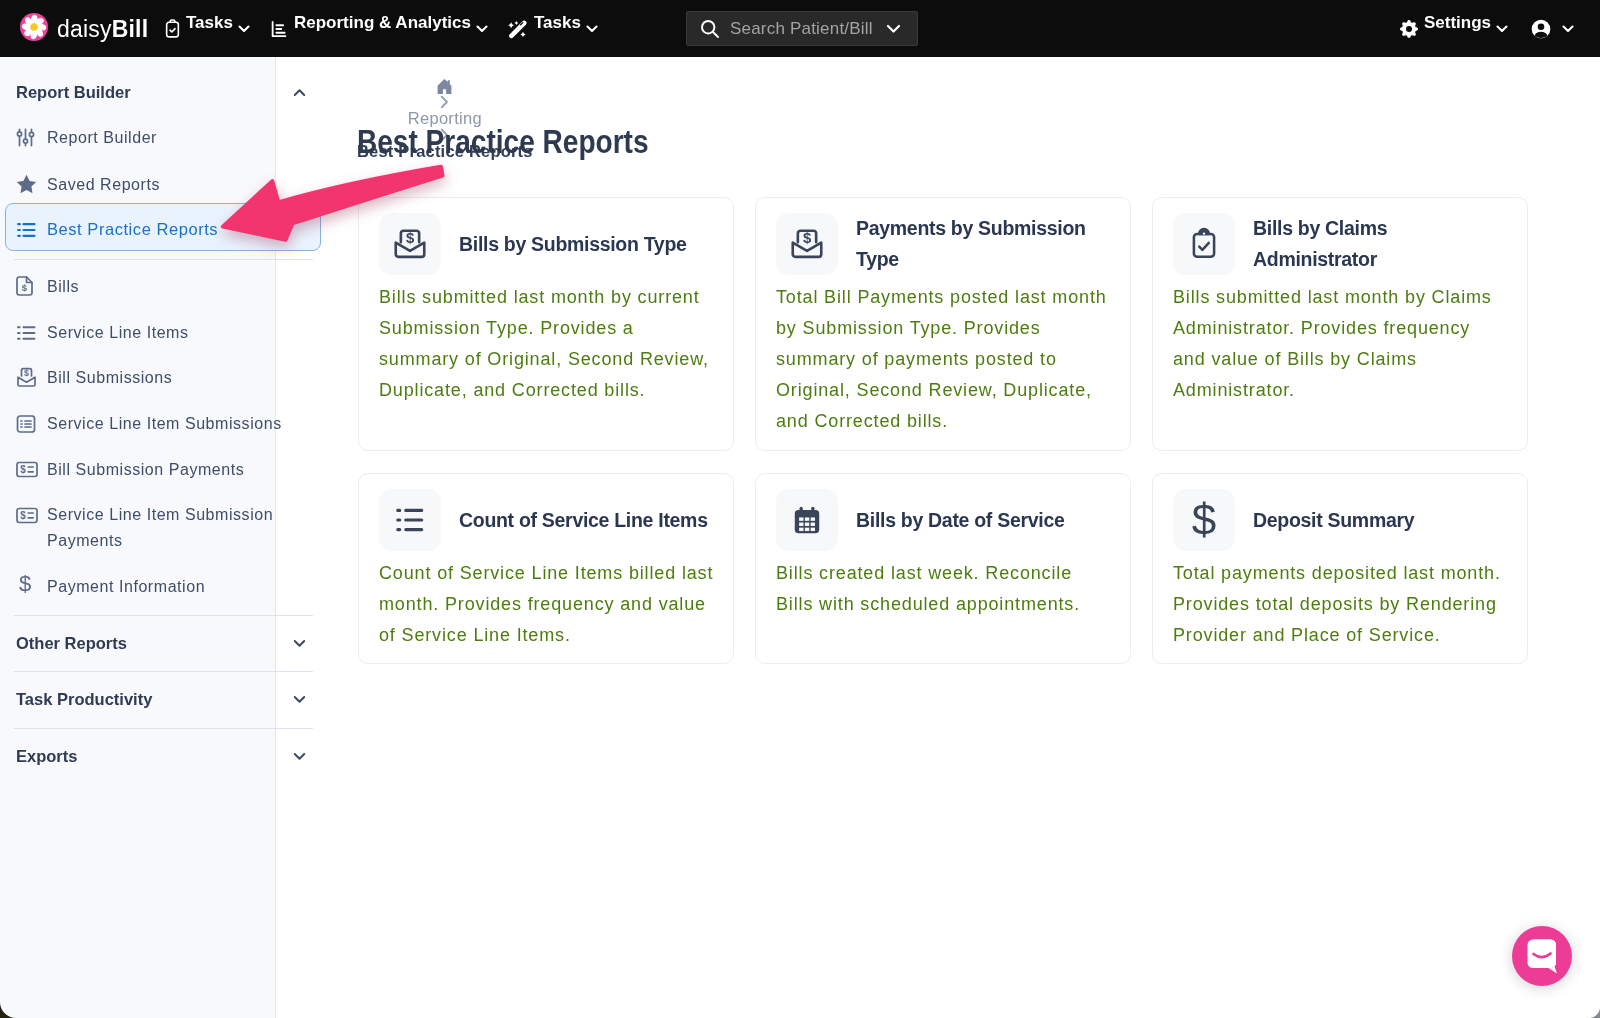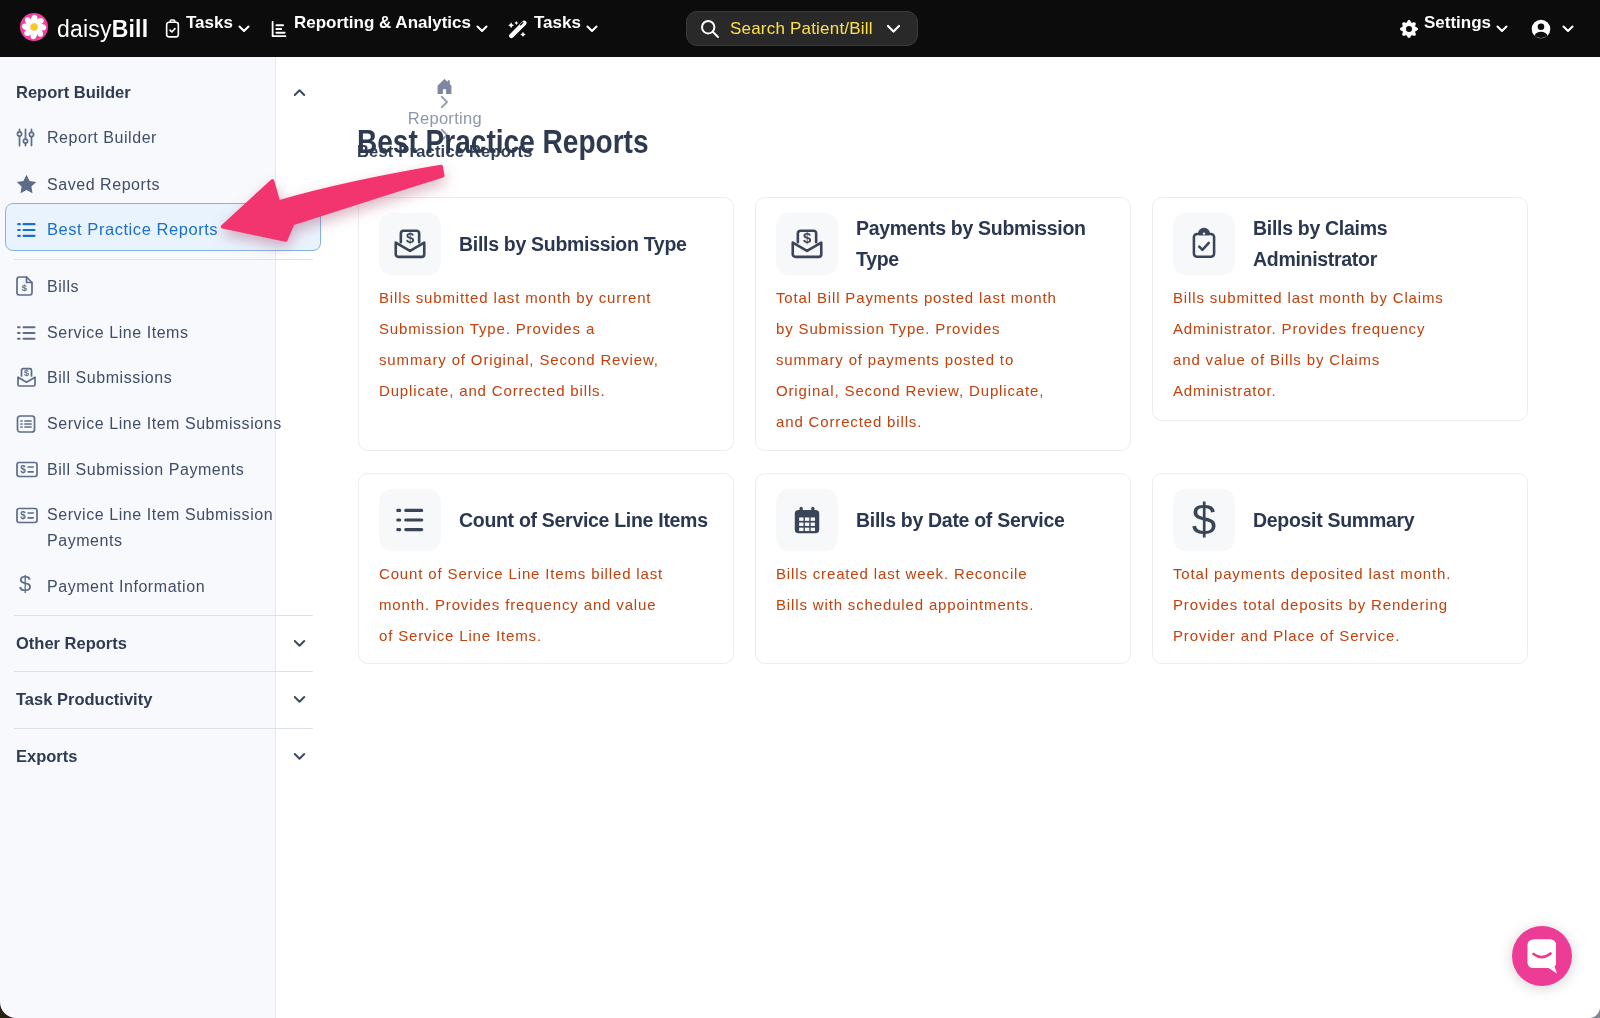--- a/index.html
+++ b/index.html
@@ -8,21 +8,21 @@
 
 
 .topbar { position:absolute; left:0; top:0; width:1600px; height:57px; background:#0c0c0d; }
 .logo-flower { position:absolute; left:20px; top:13px; }
 .logo-text { position:absolute; left:57px; top:16px; font-size:23px; color:#fff; letter-spacing:0.2px; }
 .logo-text b { font-weight:700; }
 .navitem { position:absolute; top:0; height:57px; display:flex; align-items:center; color:#fff; font-size:17px; font-weight:700; }
 .navitem svg { display:block; }
 .nav-label { margin:0 5px 12px 6px; }
 .chev { display:block; }
-.searchbox { position:absolute; left:686px; top:11px; width:232px; height:35px; background:#29292a; border:1px solid #3a3a3d; border-radius:11px; display:flex; align-items:center; color:#fde047;text-align:right; }
+.searchbox { position:absolute; left:686px; top:11px; width:232px; height:35px; background:#29292a; border:1px solid #3a3a3d; border-radius:2px; display:flex; align-items:center; color:#a3a3a3;text-align:right; }
 .searchbox .stext { font-size:17px; font-weight:400; margin:0 0 0 10px; letter-spacing:0.2px; }
 .searchbox .schev { margin-left:13px; }
 
 
 .sidebar { position:absolute; left:0; top:57px; width:276px; height:961px; background:#f8f9fc; border-right:1px solid #e4e8ef; }
 .sb-header { position:absolute; left:16px; font-size:16.5px; font-weight:700; color:#2f3b53; line-height:19px; }
 .sb-chev { position:absolute; left:293px; }
 .sb-item { position:absolute; left:47px; font-size:16px; color:#3f4d68; line-height:19px; letter-spacing:0.55px; white-space:nowrap; }
 .sb-icon { position:absolute; left:16px; color:#5d6c89; }
 .sb-sep { position:absolute; left:14px; width:299px; height:1px; background:#dce1ea; }
@@ -31,21 +31,21 @@
 
 .crumb { position:absolute; display:flex; align-items:center;flex-direction:column; }
 .crumb .c-sep { color:#9aa3b5; margin:0 11px; }
 .crumb .c-grey { color:#8d97ab; font-size:16.5px; letter-spacing:0.3px; }
 .crumb .c-cur { color:#323e55; font-size:16.5px; font-weight:700; letter-spacing:0.2px; }
 .h1 { position:absolute; left:357px; top:122px; font-size:34px; font-weight:700; color:#2e3a50; transform:scaleX(0.825); transform-origin:left center; white-space:nowrap; }
 
 .card { position:absolute; background:#fff; border:1px solid #ececf1; border-radius:10px; }
 .card .isq { position:absolute; left:20px; top:15px; width:62px; height:62px; background:#f7f8fa; border-radius:13px; display:flex; align-items:center; justify-content:center; color:#3a4559; }
 .card .ctitle { position:absolute; left:100px; top:15px; height:62px; right:16px; display:flex; align-items:center; font-size:19.5px; font-weight:700; color:#2b3750; line-height:31px; letter-spacing:-0.3px; }
-.card .cdesc { position:absolute; left:20px; top:84px; right:-40px; font-size:15px; letter-spacing:0.85px; color:#c2410c; line-height:31px; }
+.card .cdesc { position:absolute; left:20px; top:84px; right:-40px; font-size:18px; letter-spacing:0.85px; color:#4d7c0f; line-height:31px; }
 
 
 .chatbtn { position:absolute; left:1512px; top:926px; width:60px; height:60px; border-radius:50%; background:#ed3c96; box-shadow:0 2px 14px rgba(0,0,0,0.18); }
 </style>
 </head>
 <body>
 <div class="page">
 
 <div class="topbar">
   <svg class="logo-flower" width="28" height="28" viewBox="0 0 28 28">
@@ -262,21 +262,21 @@
     <svg width="38" height="38" viewBox="0 0 32 32" fill="none" stroke="#3a4559" stroke-width="2.2" stroke-linecap="round" stroke-linejoin="round">
       <path d="M8.3 14.5 V7 a2.2 2.2 0 0 1 2.2 -2.2 h11 a2.2 2.2 0 0 1 2.2 2.2 V14.5"></path>
       <path d="M4 14.8 L16 21.8 L28 14.8 V24.6 a2.2 2.2 0 0 1 -2.2 2.2 H6.2 a2.2 2.2 0 0 1 -2.2 -2.2 Z" fill="#f7f8fa"></path>
       <text x="16" y="15.2" font-family="Liberation Sans, sans-serif" font-size="12.5" font-weight="bold" fill="#3a4559" stroke="none" text-anchor="middle">$</text>
     </svg>
   </div>
   <div class="ctitle">Payments by Submission<br>Type</div>
   <div class="cdesc">Total Bill Payments posted last month<br>by Submission Type. Provides<br>summary of payments posted to<br>Original, Second Review, Duplicate,<br>and Corrected bills.</div>
 </div>
 
-<div class="card" style="left:1152px; top:197px; width:376px; height:224px;">
+<div class="card" style="left:1152px; top:197px; width:376px; height:254px;">
   <div class="isq">
     <svg width="34" height="34" viewBox="0 0 32 32" fill="none" stroke="#3a4559" stroke-width="2.4" stroke-linecap="round" stroke-linejoin="round">
       <rect x="6.5" y="6.5" width="19" height="21.5" rx="3"></rect>
       <path d="M11.5 6.5 a4.5 4.5 0 0 1 9 0 z" fill="#3a4559"></path>
       <circle cx="16" cy="6.2" r="1.1" fill="#f7f8fa" stroke="none"></circle>
       <path d="M11.5 18.5 l3 3 L20.5 15"></path>
     </svg>
   </div>
   <div class="ctitle">Bills by Claims<br>Administrator</div>
   <div class="cdesc">Bills submitted last month by Claims<br>Administrator. Provides frequency<br>and value of Bills by Claims<br>Administrator.</div>

